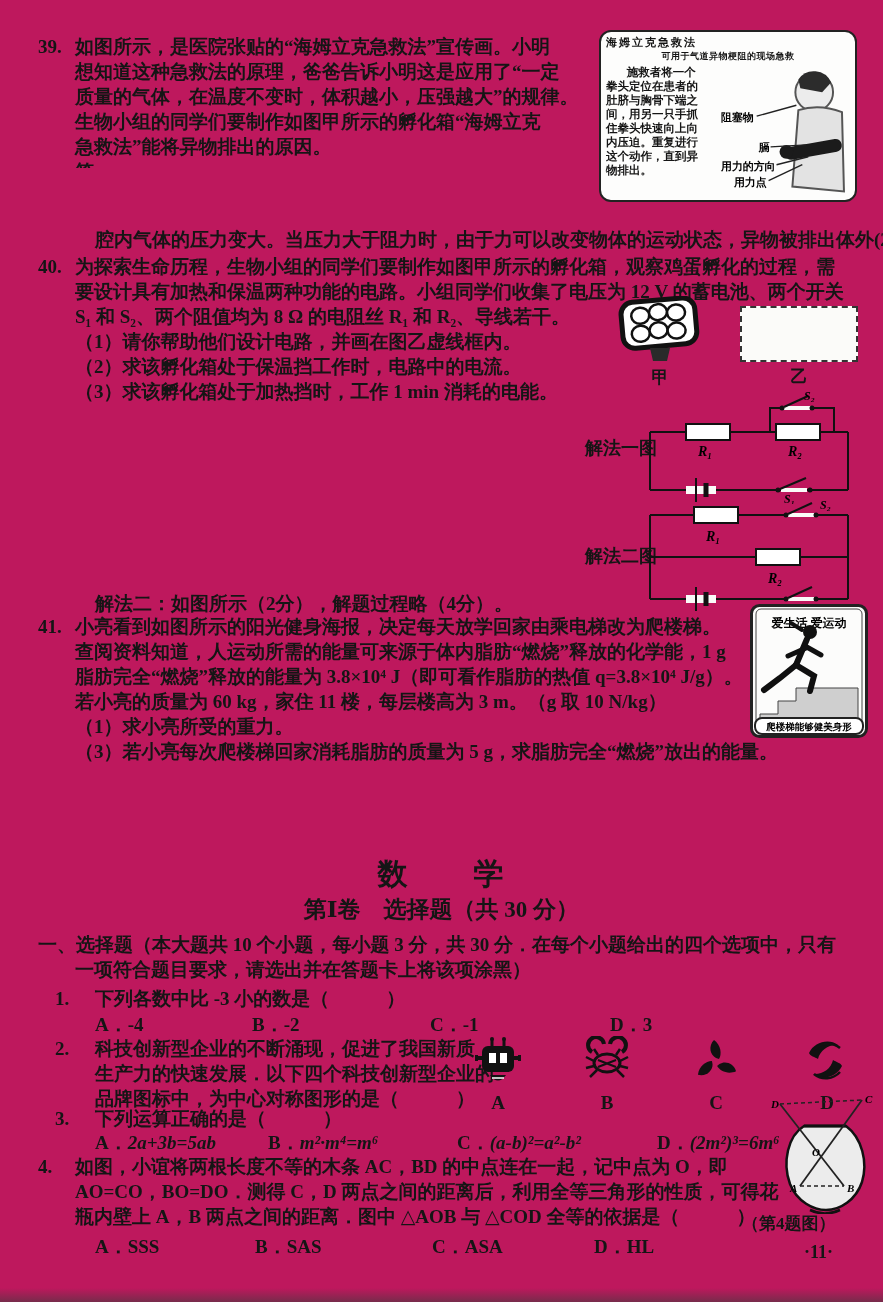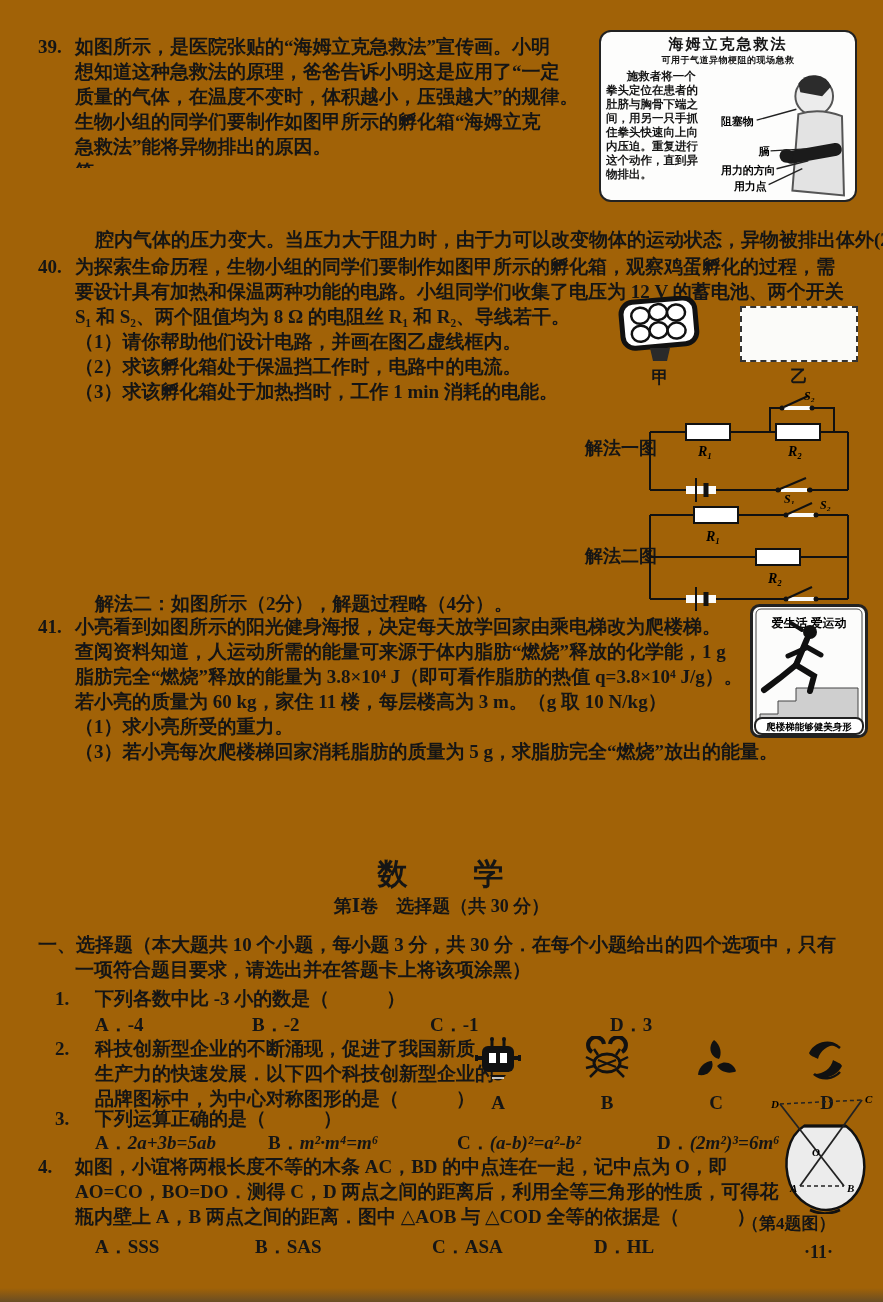--- a/index.html
+++ b/index.html
@@ -1,41 +1,41 @@
 <!DOCTYPE html>
 <html><head>
 <meta charset="utf-8">
 <style>
   html,body{margin:0;padding:0;background:#d8d8d8;}
-  .page{position:relative;width:883px;height:1302px;margin:0 auto;background:#a16207;
+  .page{position:relative;width:883px;height:1302px;margin:0 auto;background:#be185d;
         font-family:"Liberation Serif","DejaVu Serif",serif;color:#151515;overflow:hidden;}
   .abs{position:absolute;}
   .qrow{display:flex;align-items:flex-start;}
   .qnum{flex:0 0 37px;font-size:19px;line-height:25px;font-weight:600;}
   .qnum-m{flex:0 0 40px;font-size:19px;line-height:25px;font-weight:600;}
   .qbody{flex:1;}
   .tline{font-size:19px;line-height:25px;font-weight:600;white-space:nowrap;}
   .tline24{font-size:19px;line-height:25px;font-weight:600;white-space:nowrap;}
   .bold-line{font-size:19px;line-height:24px;font-weight:700;white-space:nowrap;}
   .caption{font-size:18px;font-weight:700;white-space:nowrap;text-align:center;}
   .figlabel{font-size:17px;font-weight:600;text-align:center;}
   
   .poster39{width:258px;height:172px;border:2.5px solid #222;border-radius:12px;background:#fdfdfc;
             box-sizing:border-box;padding:3px 5px;}
-  .p39-title{text-align:center;font-size:15px;font-weight:700;letter-spacing:2px;}
+  .p39-title{font-size:11px;font-weight:700;letter-spacing:2px;}
   .p39-sub{text-align:center;font-size:9px;font-weight:700;margin-top:0px;letter-spacing:0.5px;font-family:Liberation Mono, monospace;}
   .p39-row{display:flex;margin-top:2px;justify-content:center;}
   .p39-text{width:114px;font-size:11.5px;line-height:14px;font-weight:700;}
   .p39-text .ind{text-indent:1.8em;}
   
   .opt{position:absolute;font-size:19px;font-weight:600;white-space:nowrap;}
   .mathit{font-style:italic;font-family:"Liberation Serif","DejaVu Serif",serif;}
   .center-text{text-align:center;}
   .title-main{font-size:30px;font-weight:700;letter-spacing:2px;}
-  .title-part{font-size:18px;font-weight:700;}
+  .title-part{font-size:23px;font-weight:700;}
   .dashedbox{border:2px dashed #333;background:#fbfbf9;}
   .logo-col{position:absolute;width:62px;text-align:center;}
   .logo-label{font-size:19px;font-weight:600;margin-top:2px;}
   .cutline{overflow:hidden;height:9px;font-size:19px;font-weight:600;}
   .scan-bottom{left:0;top:1288px;width:883px;height:14px;
                background:linear-gradient(to bottom,rgba(120,120,120,0),rgba(60,60,60,0.55));}
 </style>
 </head>
 <body>
 

